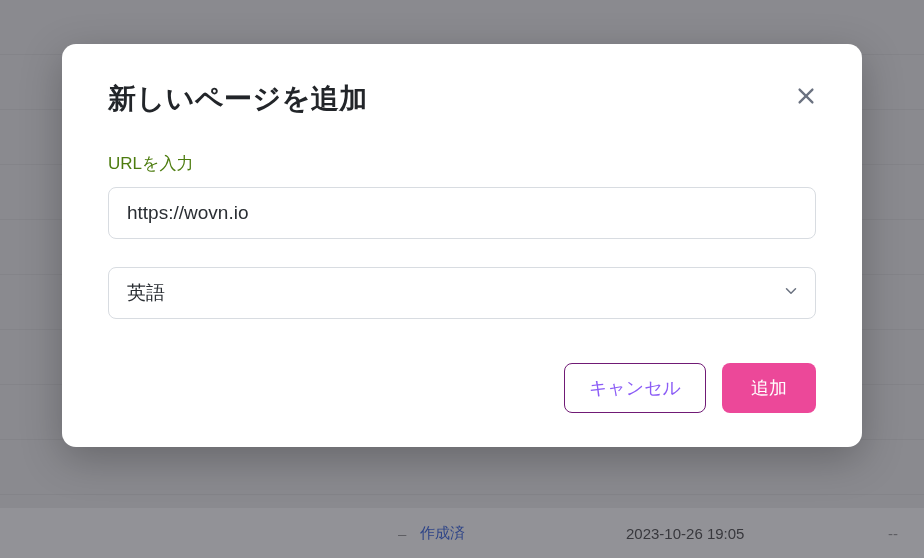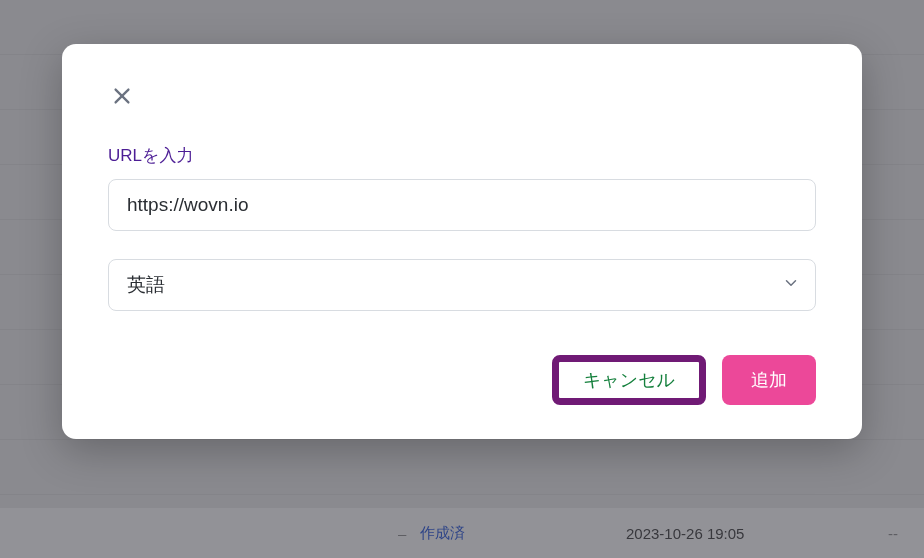--- a/index.html
+++ b/index.html
@@ -101,21 +101,21 @@
     .close-btn svg {
       width: 22px;
       height: 22px;
     }
     .form-group {
       margin-bottom: 28px;
     }
     .form-label {
       display: block;
       font-size: 17px;
-      color: #4c1d95;
+      color: #4d7c0f;
       margin-bottom: 12px;
       font-weight: 400;
     }
     .text-input {
       width: 100%;
       height: 52px;
       border: 1px solid #d8dce1;
       border-radius: 8px;
       padding: 14px 18px;
       font-size: 19px;
@@ -167,22 +167,22 @@
       font-size: 18px;
       font-weight: 500;
       cursor: pointer;
       display: flex;
       align-items: center;
       justify-content: center;
       border: none;
     }
     .btn-cancel {
       background: #fff;
-      color: #15803d;
-      border: 7px solid #701a75;
+      color: #8b5cf6;
+      border: 1px solid #701a75;
     }
     .btn-primary {
       background: #ec4899;
       color: #fff;
       min-width: 94px;
     }
   </style>
 </head>
 <body>
 
@@ -203,20 +203,21 @@
     <span class="bg-status-text">作成済</span>
     <span class="bg-date">2023-10-26 19:05</span>
     <span class="bg-dashes">--</span>
   </div>
 </div>
 
 <div class="overlay"></div>
 
 <div class="modal">
   <div class="modal-header">
+    <h2 class="modal-title">新しいページを追加</h2>
     <div class="close-btn">
       <svg viewBox="0 0 24 24" fill="none" stroke="currentColor" stroke-width="2.5" stroke-linecap="round">
         <line x1="5" y1="5" x2="19" y2="19"></line>
         <line x1="19" y1="5" x2="5" y2="19"></line>
       </svg>
     </div>
   </div>
 
   <div class="form-group">
     <label class="form-label">URLを入力</label>

